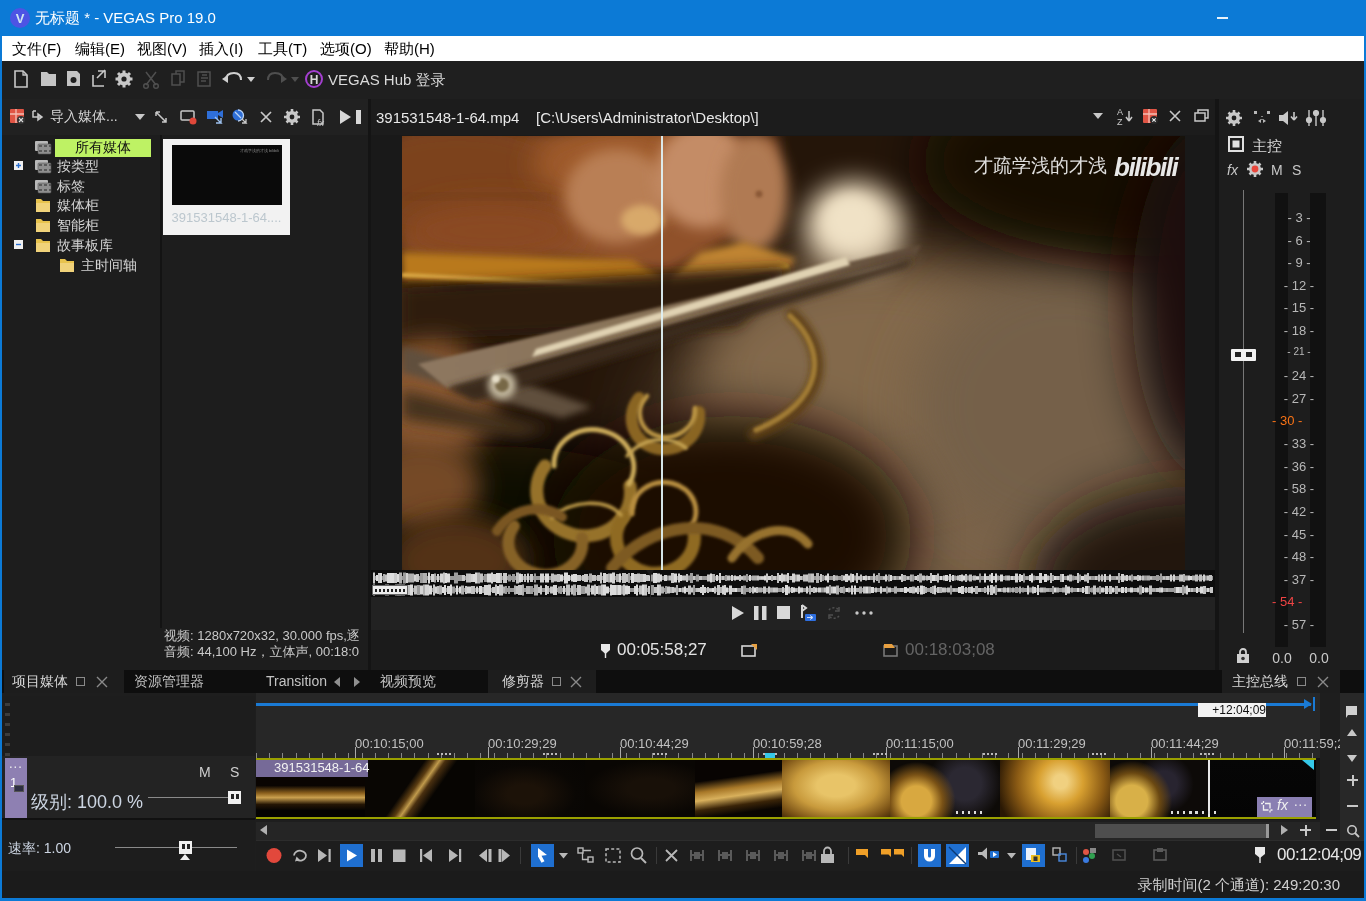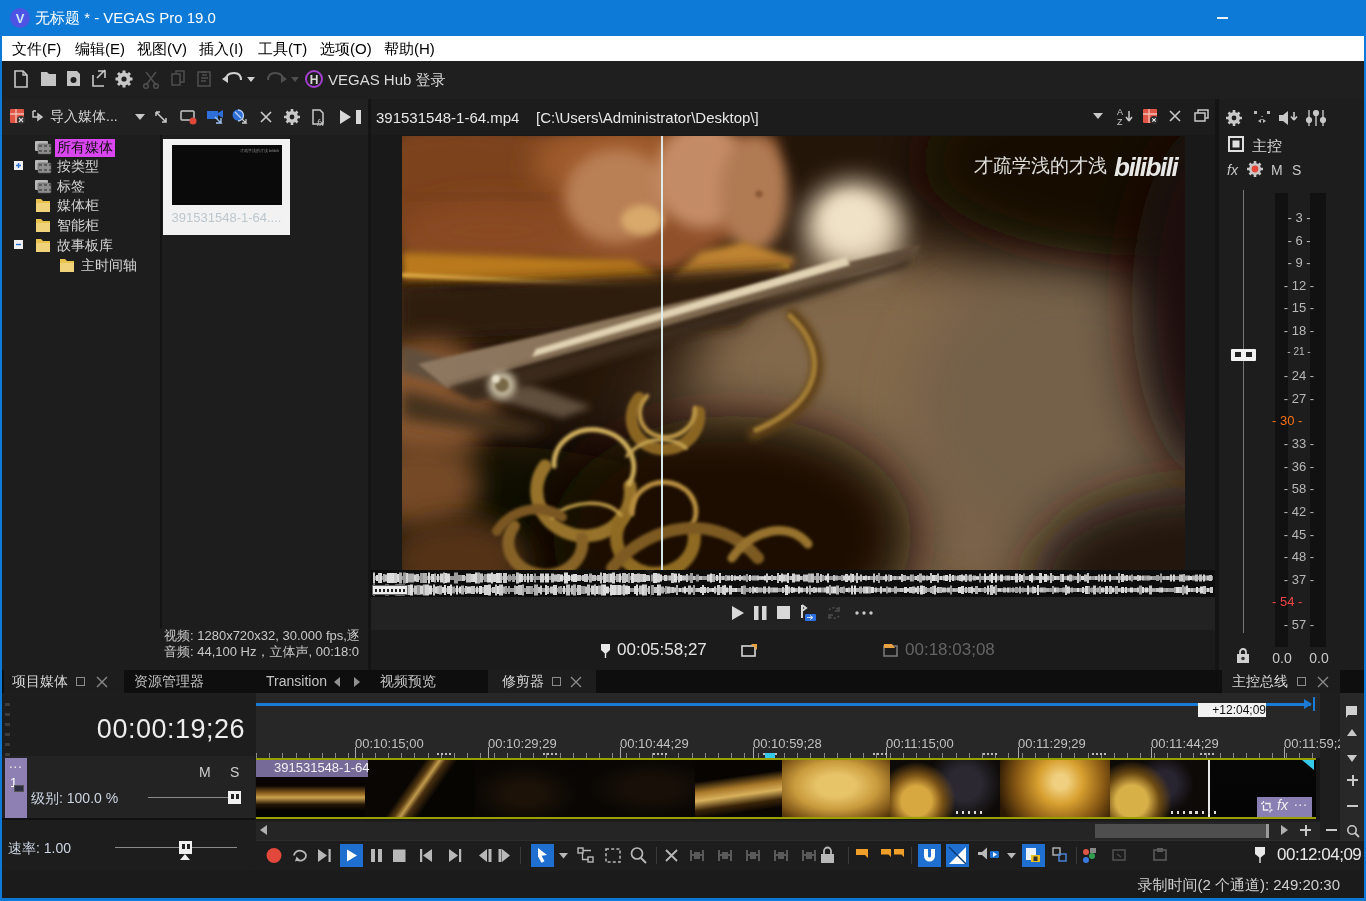--- a/index.html
+++ b/index.html
@@ -164,21 +164,21 @@
 
     <g>
         <rect x="12" y="26" width="9" height="9" fill="#f0f0f0"></rect>
         <path d="M14 30.5 h5 M16.5 28 v5" stroke="#2a6fd0" stroke-width="1.4"></path>
       </g>
     <g>
         <rect x="12" y="105" width="9" height="9" fill="#f0f0f0"></rect>
         <path d="M14 109.5 h5" stroke="#2a6fd0" stroke-width="1.4"></path>
       </g>
   </svg>
-  <div class="abs" style="left:53px;top:4px;background:#d946ef;color:#111;padding:0 2px">所有媒体</div>
+  <div class="abs" style="left:53px;top:4px;background:#bef264;color:#111;padding:0 20px">所有媒体</div>
   <div class="abs" style="left:55px;top:23px">按类型</div>
   <div class="abs" style="left:55px;top:43px">标签</div>
   <div class="abs" style="left:55px;top:62px">媒体柜</div>
   <div class="abs" style="left:55px;top:82px">智能柜</div>
   <div class="abs" style="left:55px;top:102px">故事板库</div>
   <div class="abs" style="left:79px;top:122px">主时间轴</div>
 </div>
 <div class="abs" style="left:160px;top:135px;width:2px;height:493px;background:#131313"></div>
 
 <div class="abs" style="left:163px;top:139px;width:127px;height:96px;background:#f2f2f2"></div>
@@ -1052,29 +1052,28 @@
   <div class="abs" style="left:1297px;top:7px;width:9px;height:9px;border:1.5px solid #8a8a8a"></div>
   <svg class="abs" style="left:1317px;top:6px" width="12" height="12">
       <path d="M1 1 l10 10 M11 1 l-10 10" stroke="#8a8a8a" stroke-width="1.4"></path>
     </svg>
 </div>
 
 <div class="abs" id="tl" style="left:0;top:693px;width:1366px;height:178px;background:#1e1e1e">
 
   <div class="abs" style="left:2px;top:3px;width:253px;height:175px;background:#1d1d1d"></div>
   <div class="abs" style="left:5px;top:10px;width:5px;height:60px;background:repeating-linear-gradient(180deg,#3c3c3c 0 3px,#1d1d1d 3px 10px)"></div>
-  <div class="abs" style="left:60px;top:21px;width:185px;text-align:right;font-size:27px;color:#ededed;letter-spacing:0.5px">00:00:19;26</div>
   <div class="abs" style="left:2px;top:63px;width:253px;height:62px;background:#232323"></div>
   <div class="abs" style="left:5px;top:65px;width:22px;height:60px;background:#8e80b2"></div>
   <div class="abs" style="left:9px;top:63px;color:#f0f0f0;font-size:13px;letter-spacing:1px">...</div>
   <div class="abs" style="left:10px;top:82px;color:#fff;font-size:13px">1</div>
   <div class="abs" style="left:14px;top:92px;width:10px;height:7px;background:#2e2e42;border:1px solid #555"></div>
   <div class="abs" style="left:199px;top:71px;font-size:14px;color:#cfcfcf">M</div>
   <div class="abs" style="left:230px;top:71px;font-size:14px;color:#cfcfcf">S</div>
-  <div class="abs" style="left:31px;top:97px;font-size:14px;color:#ccd5e2">级别: 100.0 %</div>
+  <div class="abs" style="left:31px;top:97px;font-size:18px;color:#ccd5e2">级别: 100.0 %</div>
   <div class="abs" style="left:148px;top:104px;width:90px;height:1px;background:#8a8a8a"></div>
   <div class="abs" style="left:228px;top:98px;width:13px;height:13px;background:#f0f0f0"></div>
   <div class="abs" style="left:230.5px;top:101px;width:3px;height:5px;background:#222"></div>
   <div class="abs" style="left:235.5px;top:101px;width:3px;height:5px;background:#222"></div>
   <div class="abs" style="left:2px;top:125px;width:253px;height:2px;background:#111"></div>
   <div class="abs" style="left:8px;top:147px;font-size:14px;color:#ccd5e2">速率: 1.00</div>
   <div class="abs" style="left:115px;top:154px;width:122px;height:1px;background:#8a8a8a"></div>
   <div class="abs" style="left:179px;top:148px;width:13px;height:13px;background:#f0f0f0"></div>
   <div class="abs" style="left:181.5px;top:151px;width:3px;height:5px;background:#222"></div>
   <div class="abs" style="left:186.5px;top:151px;width:3px;height:5px;background:#222"></div>

